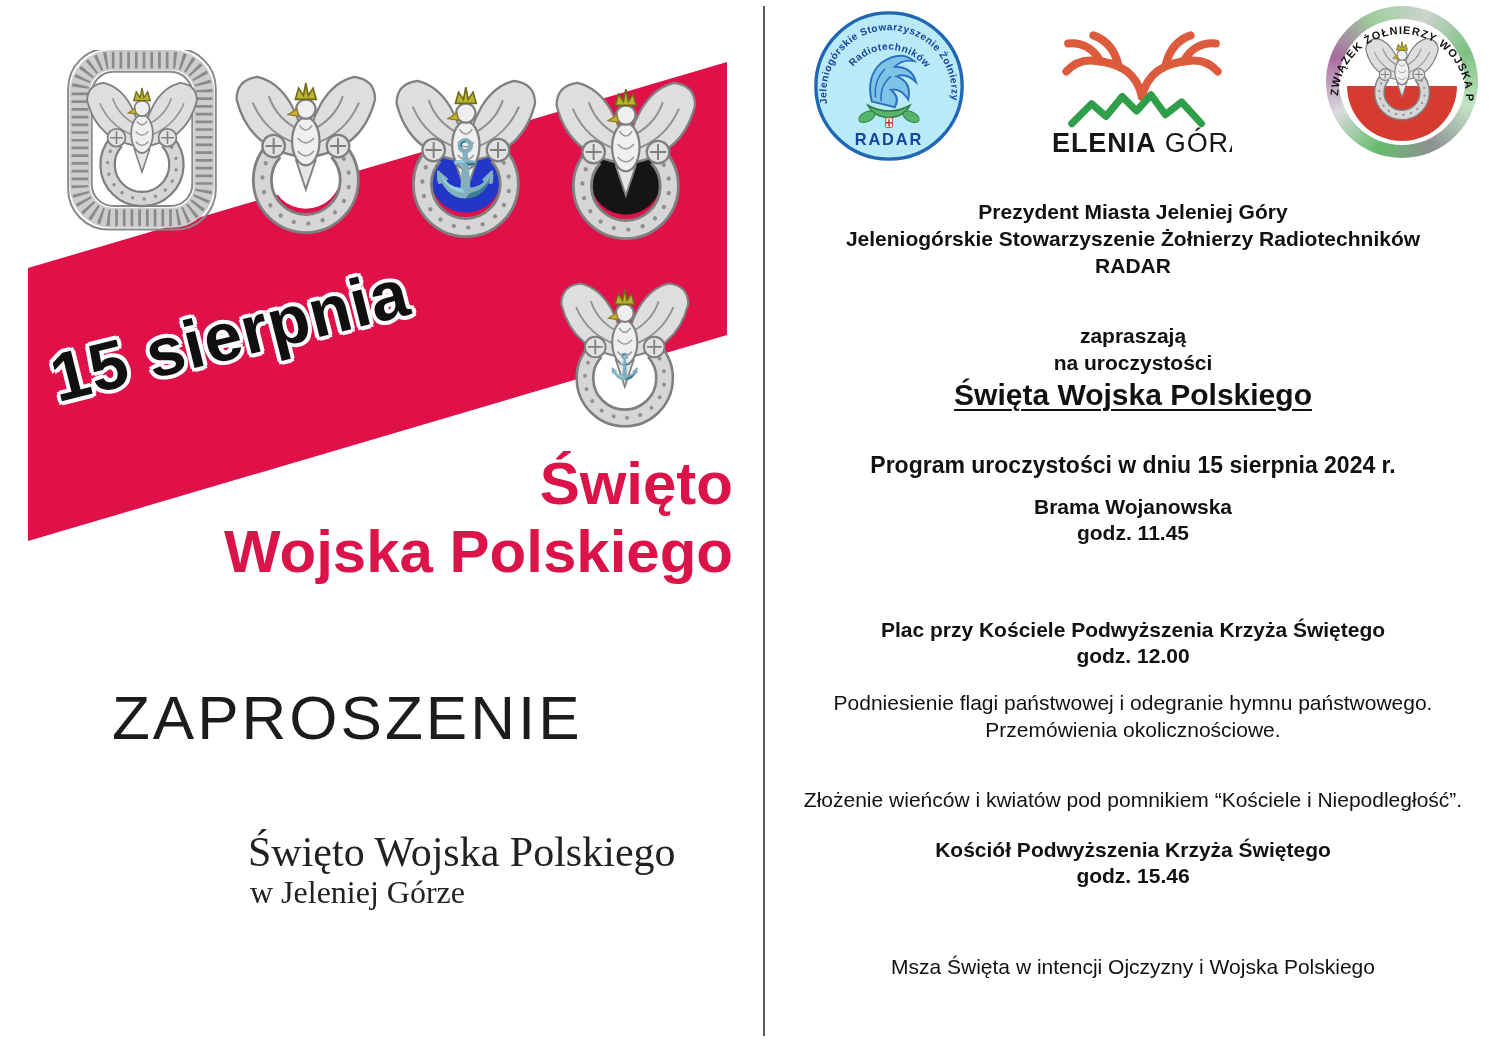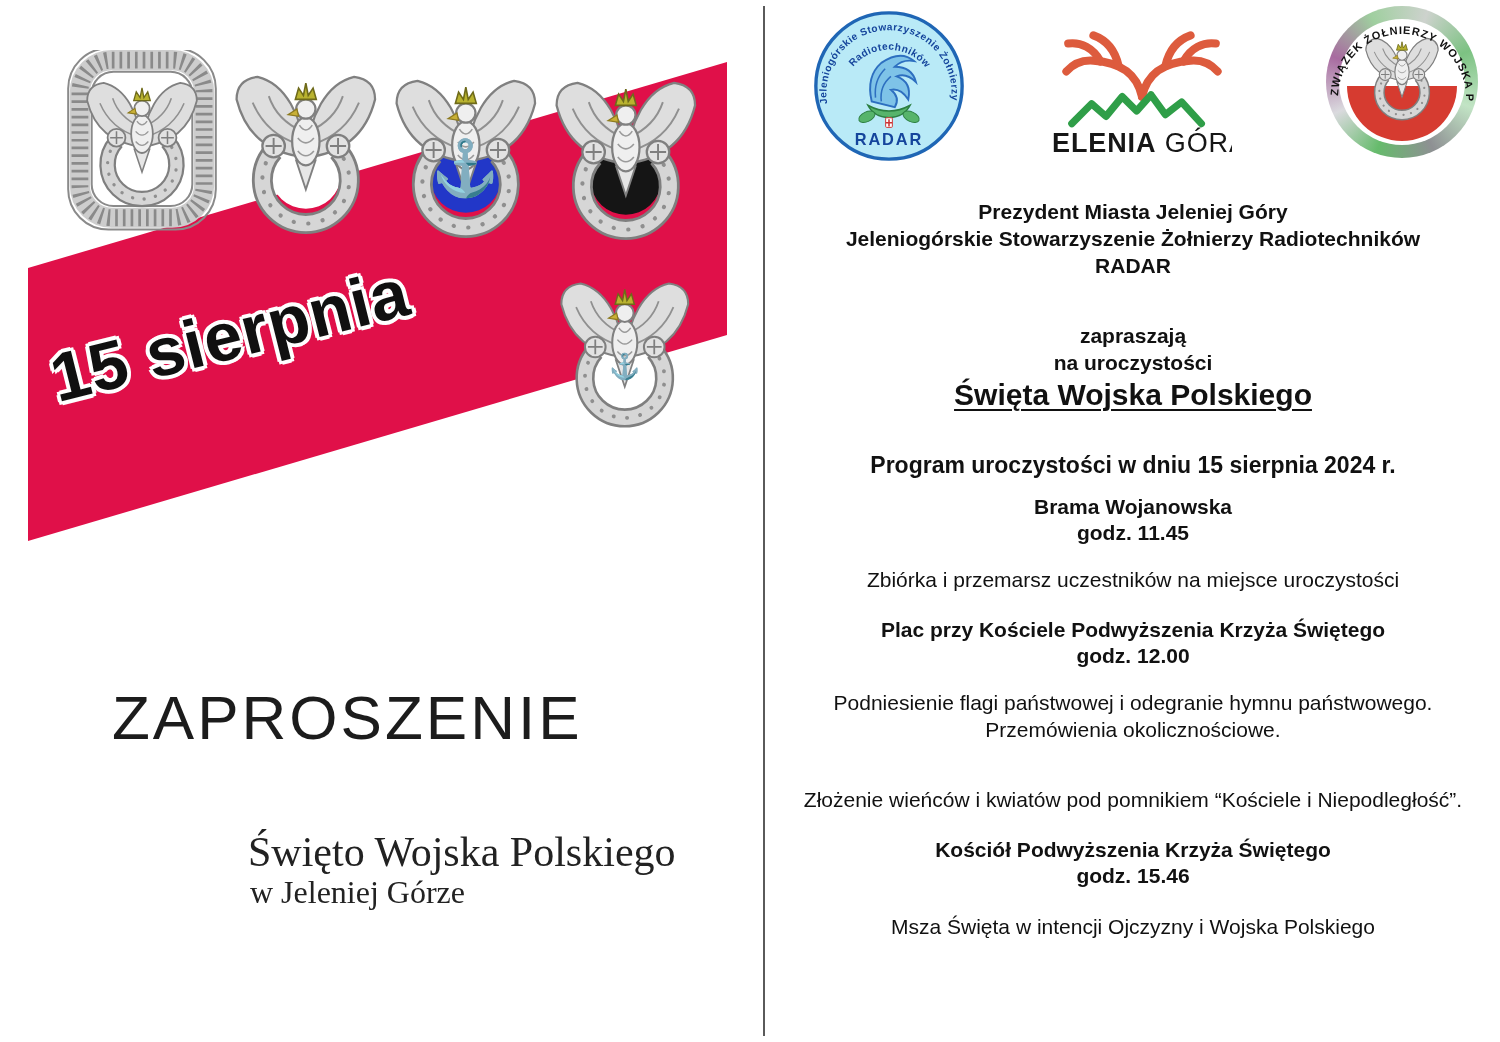--- a/index.html
+++ b/index.html
@@ -129,20 +129,24 @@
       <g transform="translate(2,4) scale(0.97)">
         <path d="M33 56 A22 22 0 1 0 67 56 Z" fill="#ffffff"></path>
         <use href="#eagle-core"></use>
         <text x="50" y="72" font-size="17" text-anchor="middle" fill="#c9a42e" stroke="#8d7a1f" stroke-width="0.4">⚓</text>
         <use href="#amazonka"></use>
       </g>
     </svg>
 
     <div class="date-banner">15 sierpnia</div>
 
+    <div class="red-title">
+      <div>Święto</div>
+      <div>Wojska Polskiego</div>
+    </div>
 
     <div class="zaproszenie">ZAPROSZENIE</div>
     <div class="serif-event">Święto Wojska Polskiego</div>
     <div class="serif-loc">w Jeleniej Górze</div>
   </div>
 
   <div class="divider"></div>
 
   <div id="right">
 
@@ -209,25 +213,24 @@
     <div class="block b-bold" style="top:322px">
       <div>zapraszają</div>
       <div>na uroczystości</div>
     </div>
     <div class="block invite-head" style="top:378px">Święta Wojska Polskiego</div>
 
     <div class="block prog-title" style="top:452px">Program uroczystości w dniu 15 sierpnia 2024 r.</div>
 
     <div class="block b-bold" style="top:493px">Brama Wojanowska</div>
     <div class="block b-bold" style="top:519px">godz. 11.45</div>
-    <div class="block b-reg" style="top:566px">Zbiórka i przemarsz uczestników na miejsce uroczystości</div>
 
     <div class="block b-bold" style="top:616px">Plac przy Kościele Podwyższenia Krzyża Świętego</div>
     <div class="block b-bold" style="top:642px">godz. 12.00</div>
     <div class="block b-reg" style="top:689px">Podniesienie flagi państwowej i odegranie hymnu państwowego.</div>
     <div class="block b-reg" style="top:716px">Przemówienia okolicznościowe.</div>
     <div class="block b-reg" style="top:786px">Złożenie wieńców i kwiatów pod pomnikiem “Kościele i Niepodległość”.</div>
 
     <div class="block b-bold" style="top:836px">Kościół Podwyższenia Krzyża Świętego</div>
     <div class="block b-bold" style="top:862px">godz. 15.46</div>
-    <div class="block b-reg" style="top:913px">Msza Święta w intencji Ojczyzny i Wojska Polskiego</div>
+    <div class="block b-reg" style="top:953px">Msza Święta w intencji Ojczyzny i Wojska Polskiego</div>
   </div>
 </div>
 
 </body></html>

